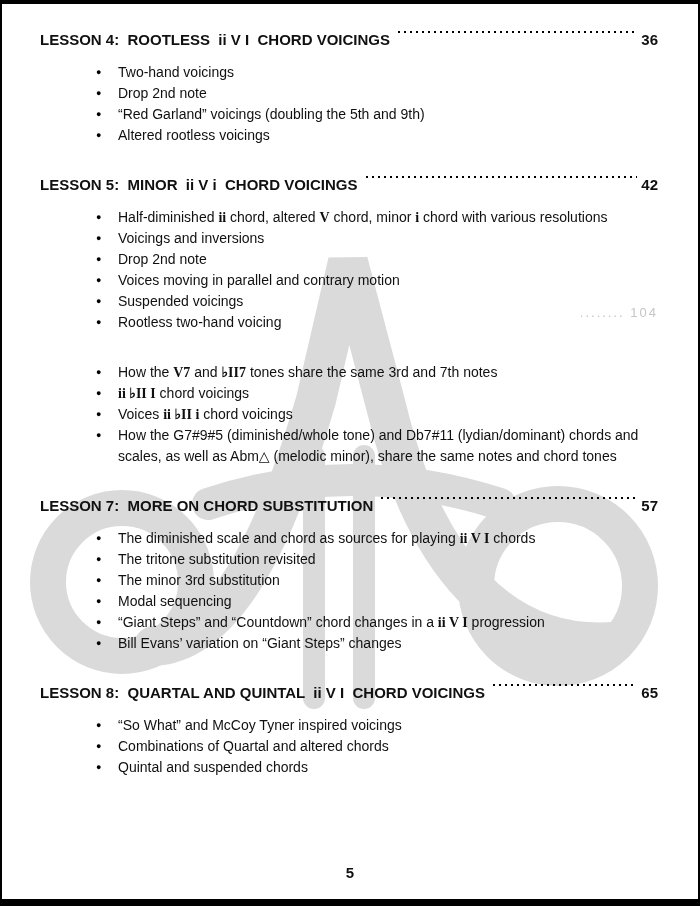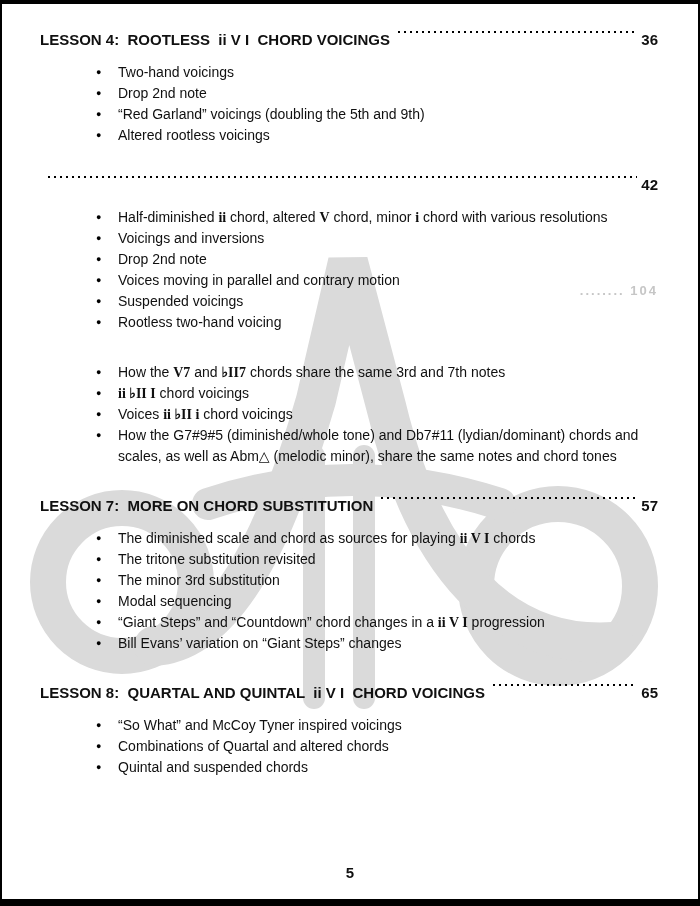--- a/index.html
+++ b/index.html
@@ -14,23 +14,23 @@
     border-bottom-width:7px;
     overflow:hidden;
     font-family:"Liberation Sans","DejaVu Sans",sans-serif;
     color:#101010;
   }
   .watermark {
     position:absolute; top:0; left:0; width:700px; height:906px;
     z-index:0; pointer-events:none;
   }
   .ghost {
-    position:absolute; top:279px; right:40px;
+    position:absolute; top:301px; right:40px;
     z-index:0;
-    font-size:13px; color:#c6c6c6; letter-spacing:2px;font-weight:bold;
+    font-size:13px; color:#c6c6c6; letter-spacing:2px;
   }
   .content {
     position:relative; z-index:1;
     padding:26px 40px 0 38px;
   }
   .lesson { margin-bottom:29px; }
   .lesson-head {
     display:flex; align-items:flex-start;
     font-weight:bold; font-size:15px; line-height:19px;
     white-space:pre-wrap;
@@ -114,20 +114,21 @@
             </li>
             <li>
               <span class="bullet">●</span>
               <span class="item-text"><span>Altered rootless voicings</span></span>
             </li>
           </ul>
   </section>
 
   <section class="lesson">
     <div class="lesson-head">
+      <span class="lesson-title">LESSON 5:  MINOR  ii V i  CHORD VOICINGS</span>
       <span class="leader"></span>
       <span class="lesson-page">42</span>
     </div>
     <ul class="items">
             <li>
               <span class="bullet">●</span>
               <span class="item-text"><span>Half-diminished </span><span class="b">ii</span><span> chord, altered </span><span class="b">V</span><span> chord, minor </span><span class="b">i</span><span> chord with various resolutions</span></span>
             </li>
             <li>
               <span class="bullet">●</span>
@@ -149,21 +150,21 @@
               <span class="bullet">●</span>
               <span class="item-text"><span>Rootless two-hand voicing</span></span>
             </li>
           </ul>
   </section>
 
   <section class="lesson">
     <ul class="items">
             <li>
               <span class="bullet">●</span>
-              <span class="item-text"><span>How the </span><span class="b">V7</span><span> and </span><span class="b">♭II7</span><span> chords share the same 3rd and 7th notes</span></span>
+              <span class="item-text"><span>How the </span><span class="b">V7</span><span> and </span><span class="b">♭II7</span><span> tones share the same 3rd and 7th notes</span></span>
             </li>
             <li>
               <span class="bullet">●</span>
               <span class="item-text"><span class="b">ii ♭II I</span><span> chord voicings</span></span>
             </li>
             <li>
               <span class="bullet">●</span>
               <span class="item-text"><span>Voices </span><span class="b">ii ♭II i</span><span> chord voicings</span></span>
             </li>
             <li>

